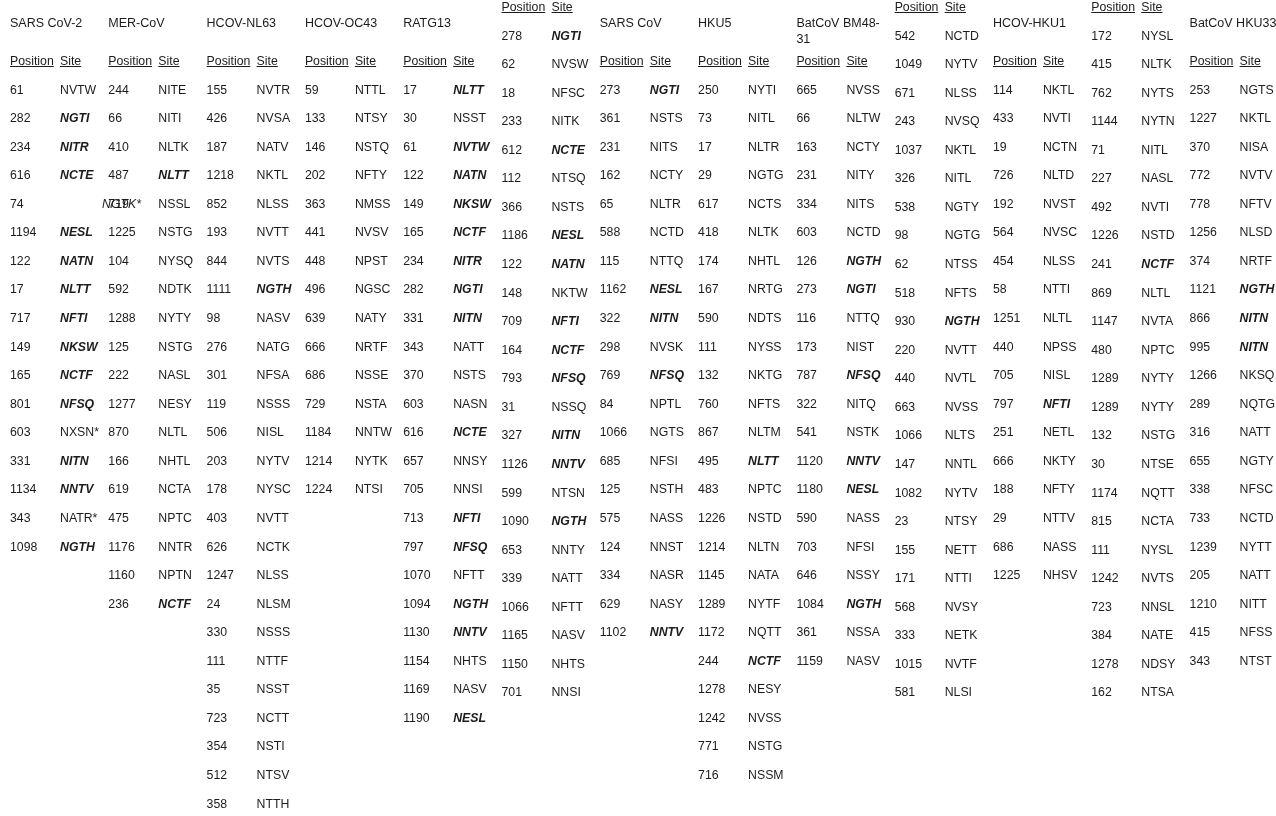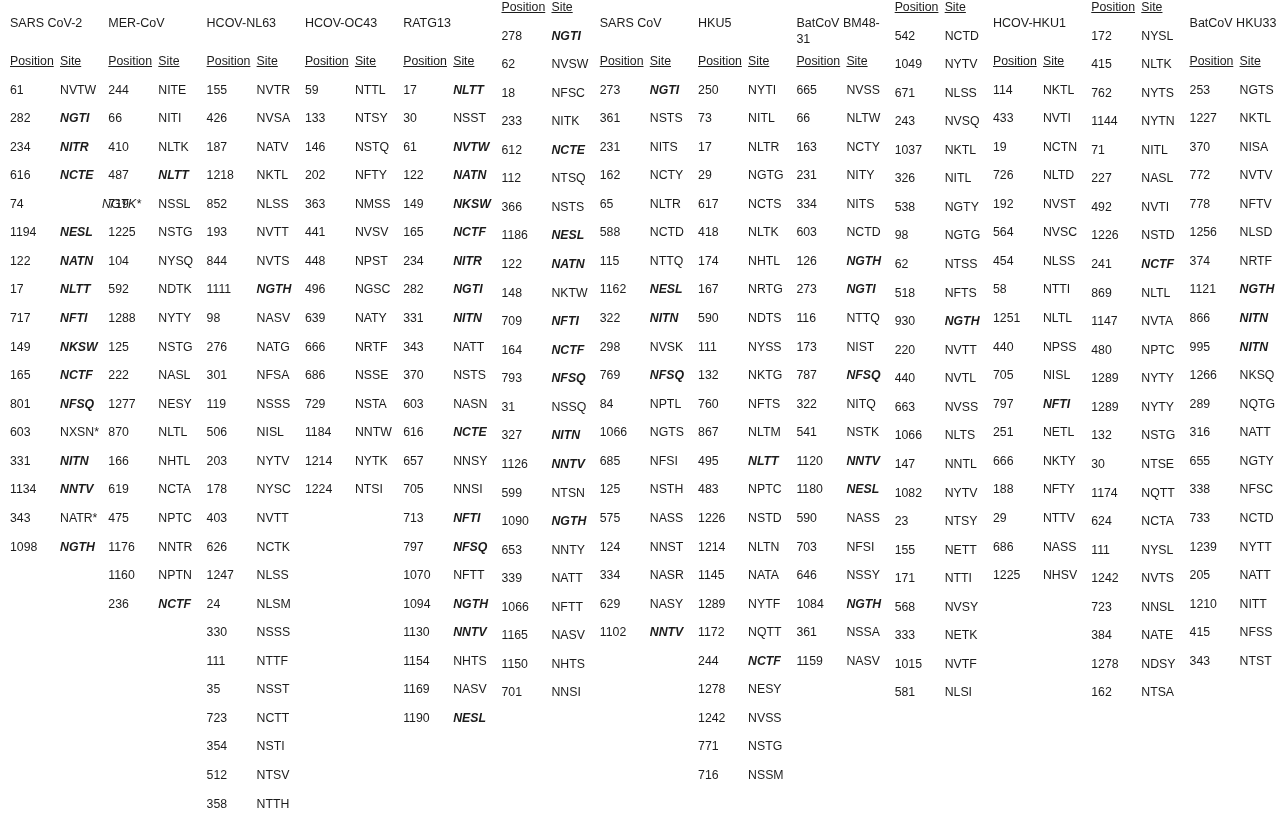--- a/index.html
+++ b/index.html
@@ -1175,21 +1175,21 @@
         </div>
         <div class="entry">
           <span class="pos">30</span>
           <span class="site">NTSE</span>
         </div>
         <div class="entry">
           <span class="pos">1174</span>
           <span class="site">NQTT</span>
         </div>
         <div class="entry">
-          <span class="pos">624</span>
+          <span class="pos">815</span>
           <span class="site">NCTA</span>
         </div>
         <div class="entry">
           <span class="pos">111</span>
           <span class="site">NYSL</span>
         </div>
         <div class="entry">
           <span class="pos">1242</span>
           <span class="site">NVTS</span>
         </div>

